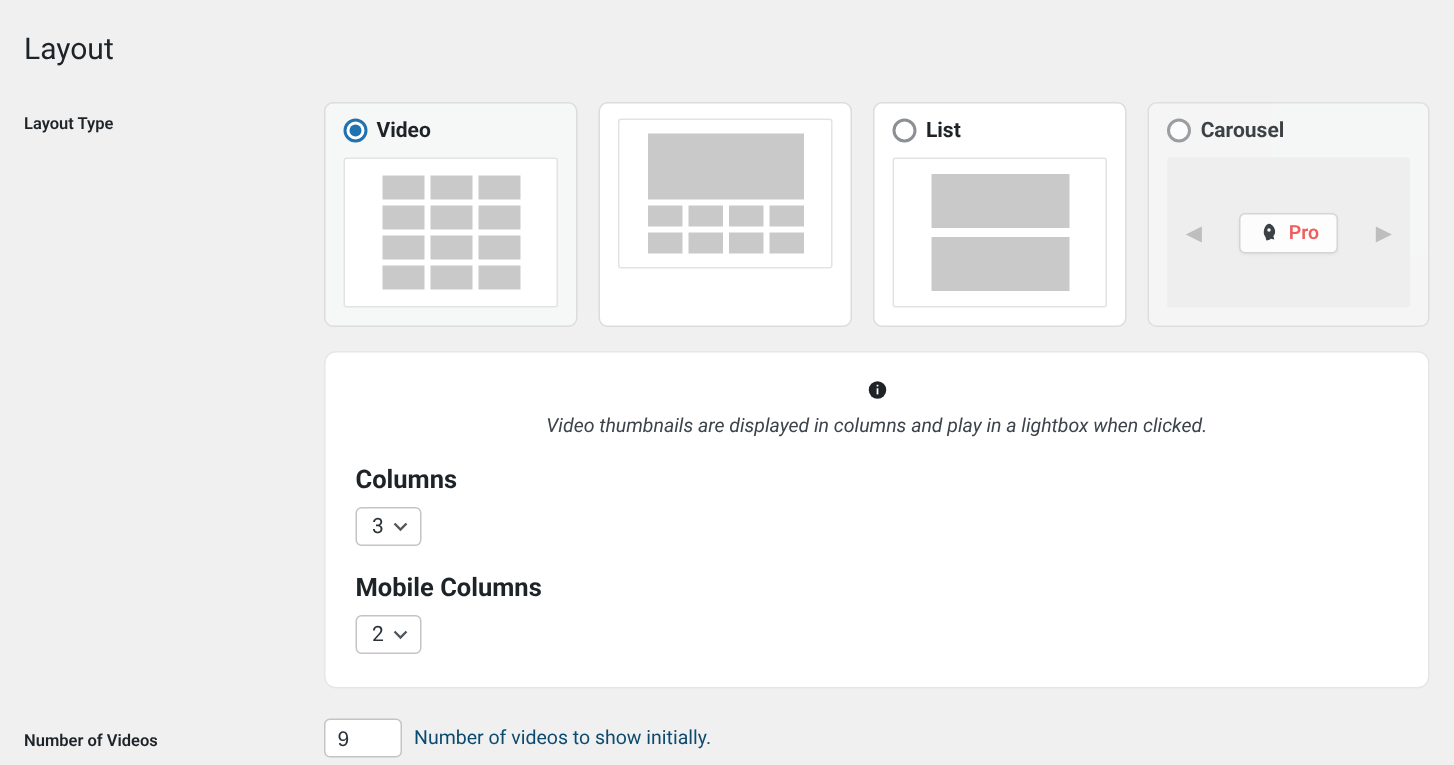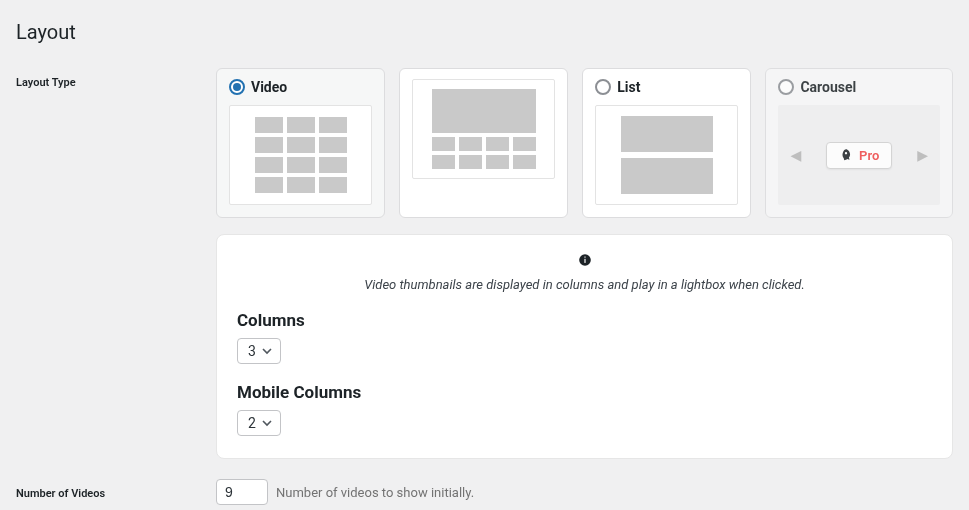--- a/index.html
+++ b/index.html
@@ -189,21 +189,21 @@
     border:1px solid #c3c4c7;
     border-radius:4px;
     background:#fff;
     width:52px;
     padding:4px 8px;
     font-size:14px;
     color:#2c3338;
   }
   .inline-desc {
     font-size:13px;
-    color:#737373;
+    color:#0c4a6e;
     margin-left:8px;
   }
   .num-row .row-content {
     display:flex;
     align-items:center;
   }
 </style>
 </head>
 <body>
 

